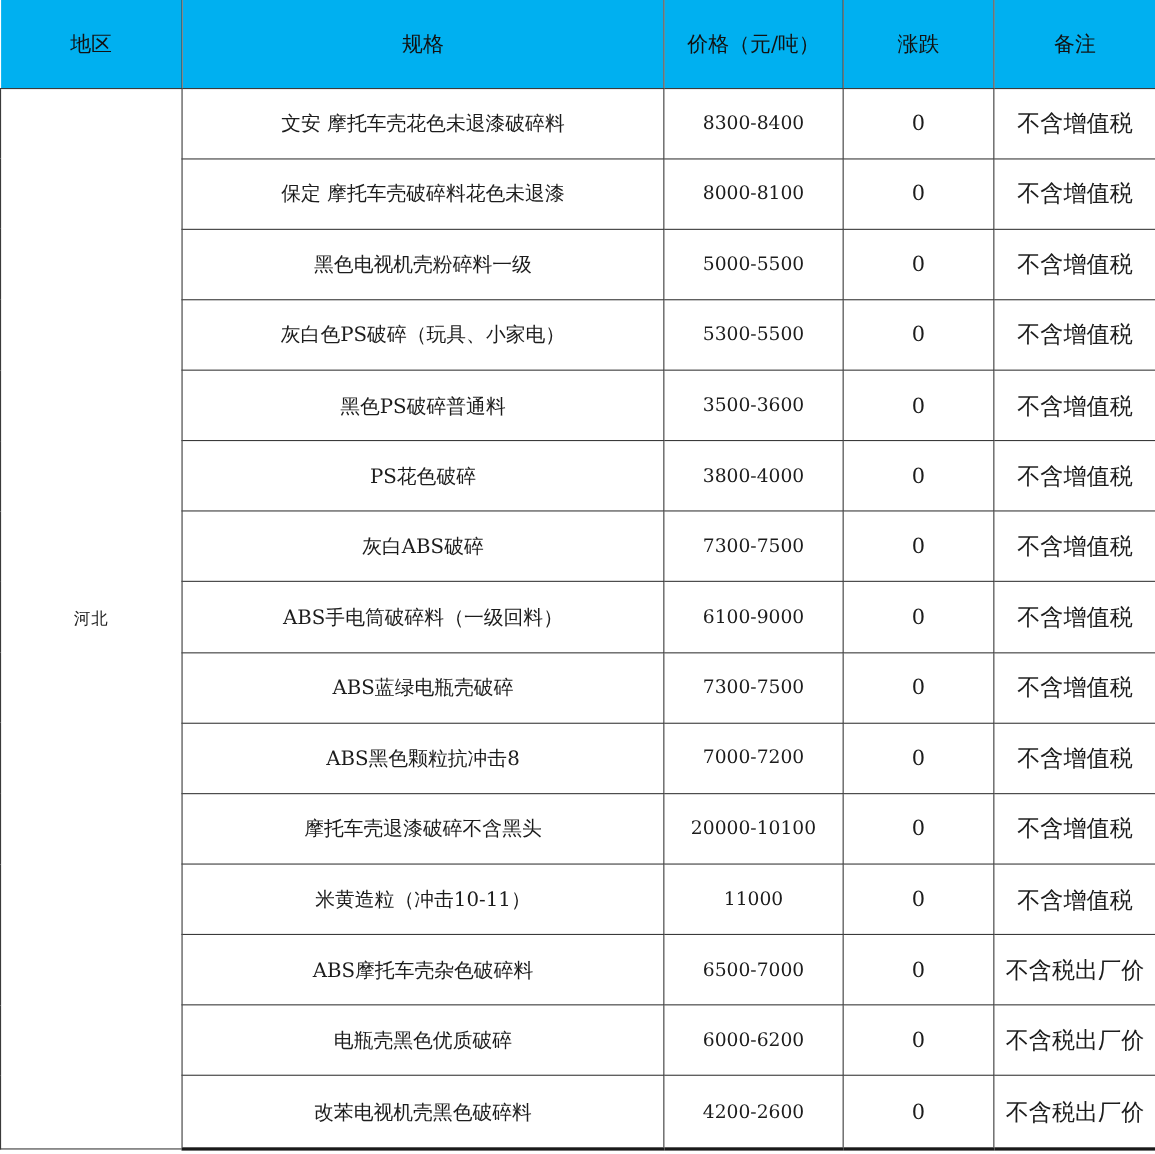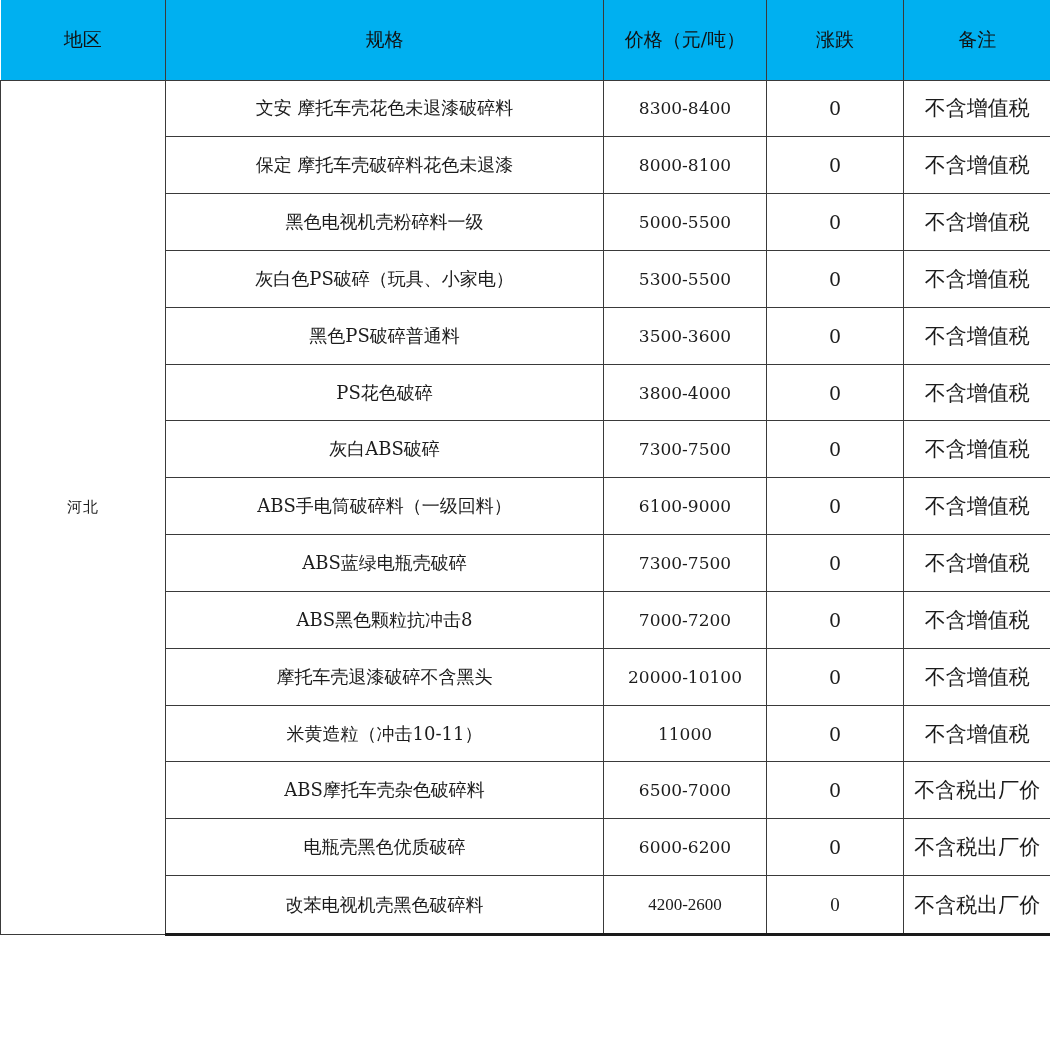--- a/index.html
+++ b/index.html
@@ -14,21 +14,21 @@
     height:1049px;
     background:#ffffff;
     overflow:hidden;
     font-family:"DejaVu Serif","Liberation Serif",serif;
     color:var(--text-color);
   }
   table.price-table{
     border-collapse:collapse;
     table-layout:fixed;
     width:1050px;
-    height:936px;
+    height:1046px;
   }
   th,td{
     border:1px solid var(--border-color);
     text-align:center;
     vertical-align:middle;
     padding:0 4px;
     overflow:hidden;
   }
   thead th{
     background:var(--header-bg);
@@ -42,21 +42,21 @@
   thead th:last-child{border-right:none;}
   td:last-child{border-right:none;}
   tbody td{
     font-size:18px;
     background:#ffffff;
   }
   td.region-cell{font-size:15px;letter-spacing:1px;}
   td.price-cell{font-size:17px;}
   td.change-cell{font-size:19px;}
   td.note-cell{font-size:21px;}
-  tbody tr:last-child td{border-bottom:3px solid #1a1a1a;font-family:Liberation Serif, serif;}
+  tbody tr:last-child td{border-bottom:3px solid #1a1a1a;}
 </style>
 </head>
 <body>
 
 <div class="sheet">
   <table class="price-table">
     <colgroup>
       <col style="width:165px">
       <col style="width:438px">
       <col style="width:163px">

